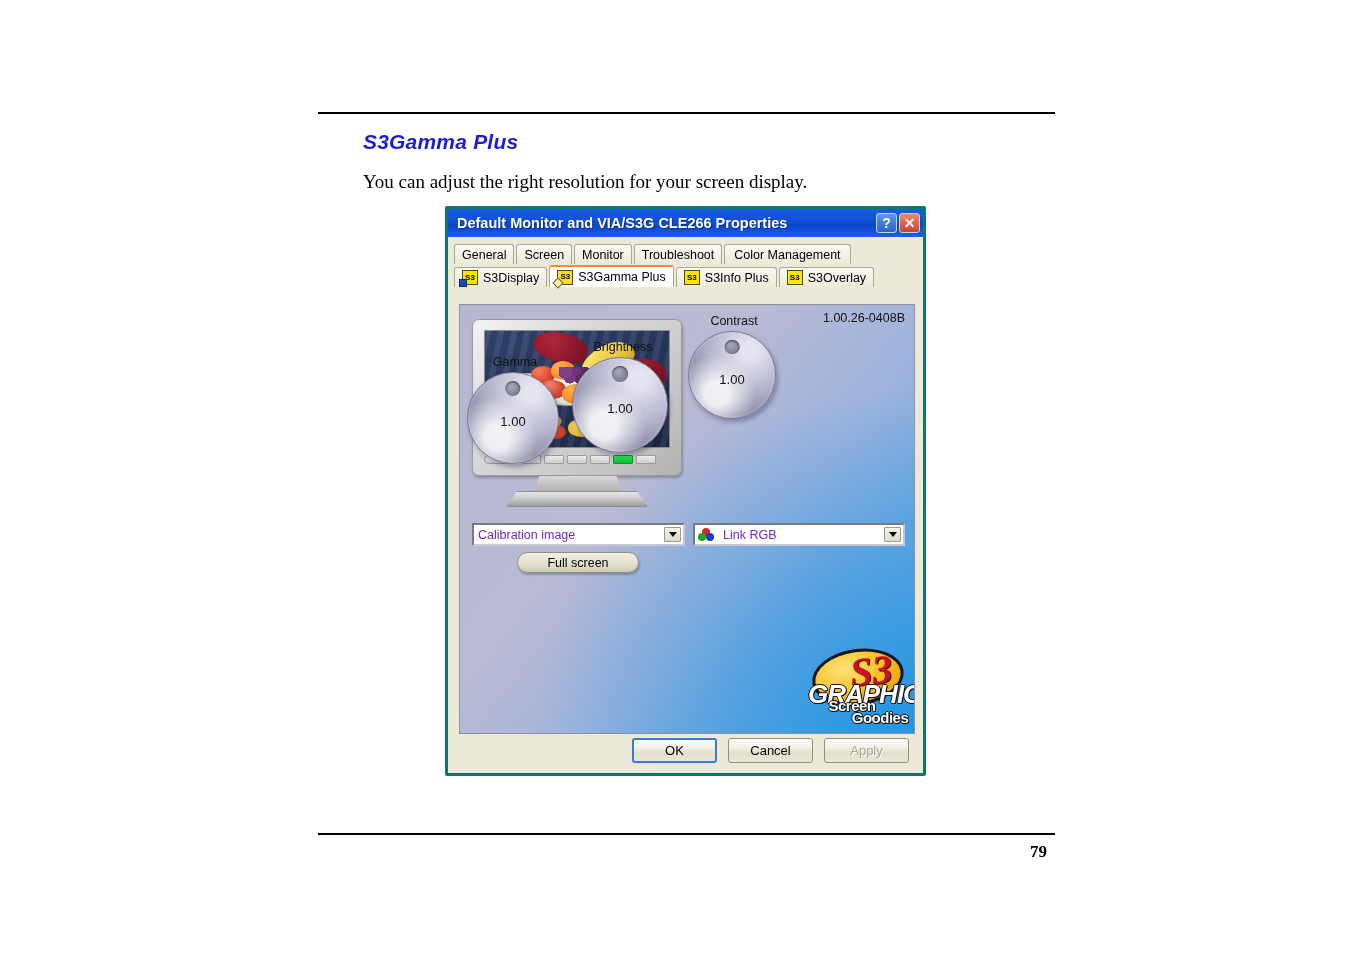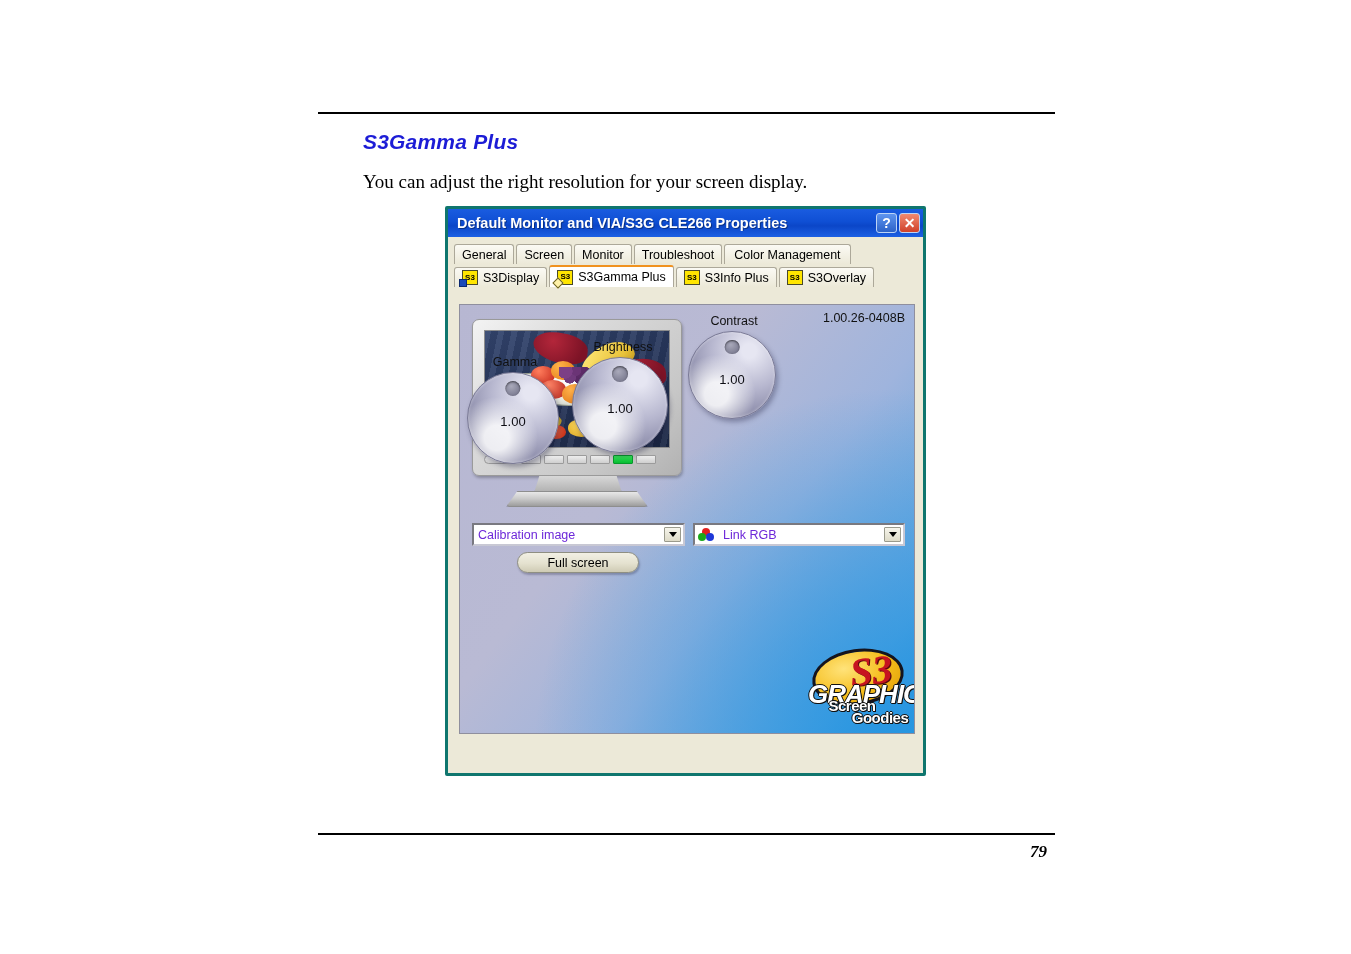--- a/index.html
+++ b/index.html
@@ -26,21 +26,21 @@
     font-size: 21px; color: #1c1cd6; letter-spacing: .2px;
   }
   .doc-para {
     position: absolute; left: 363px; top: 171px;
     font-family: "Liberation Serif", serif;
     font-size: 19px; color: #000;
   }
   .page-number {
     position: absolute; left: 1030px; top: 842px;
     font-family: "Liberation Serif", serif;
-    font-style: italic; font-weight: bold; font-size: 17px; color: #000;
+    font-weight: bold; font-size: 17px; color: #000;
   }
 
   
   .dialog {
     position: absolute; left: 445px; top: 206px;
     width: 481px; height: 570px;
     background: #ece9d8;
     border: 3px solid #0f766e;
     border-radius: 2px;
     box-sizing: border-box;
@@ -529,14 +529,19 @@
     <div class="logo">
       <div class="logo-ellipse"></div>
       <div class="logo-s3">S3</div>
       <div class="logo-graphics">GRAPHICS</div>
       <div class="logo-screen">Screen</div>
       <div class="logo-goodies">Goodies</div>
     </div>
 
   </div>
 
+  <div class="dlg-buttons">
+    <div class="xpbtn default">OK</div>
+    <div class="xpbtn">Cancel</div>
+    <div class="xpbtn disabled">Apply</div>
+  </div>
 
 </div>
 
 </body></html>

